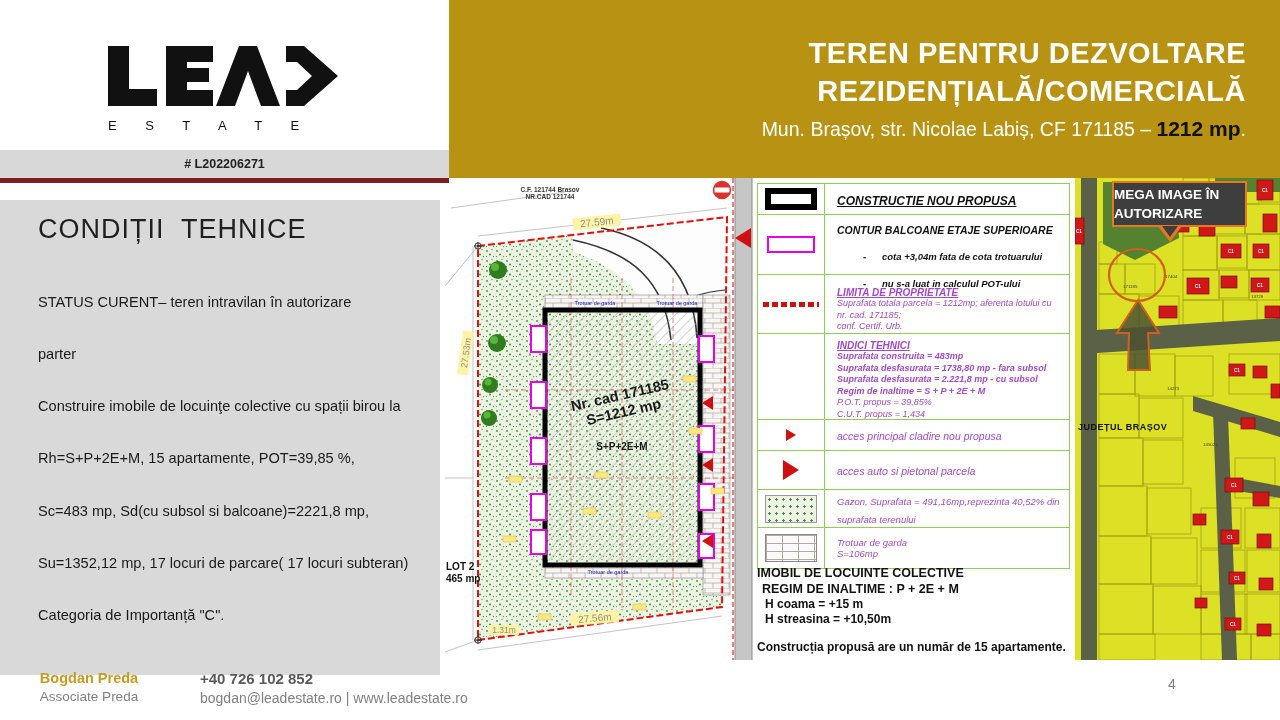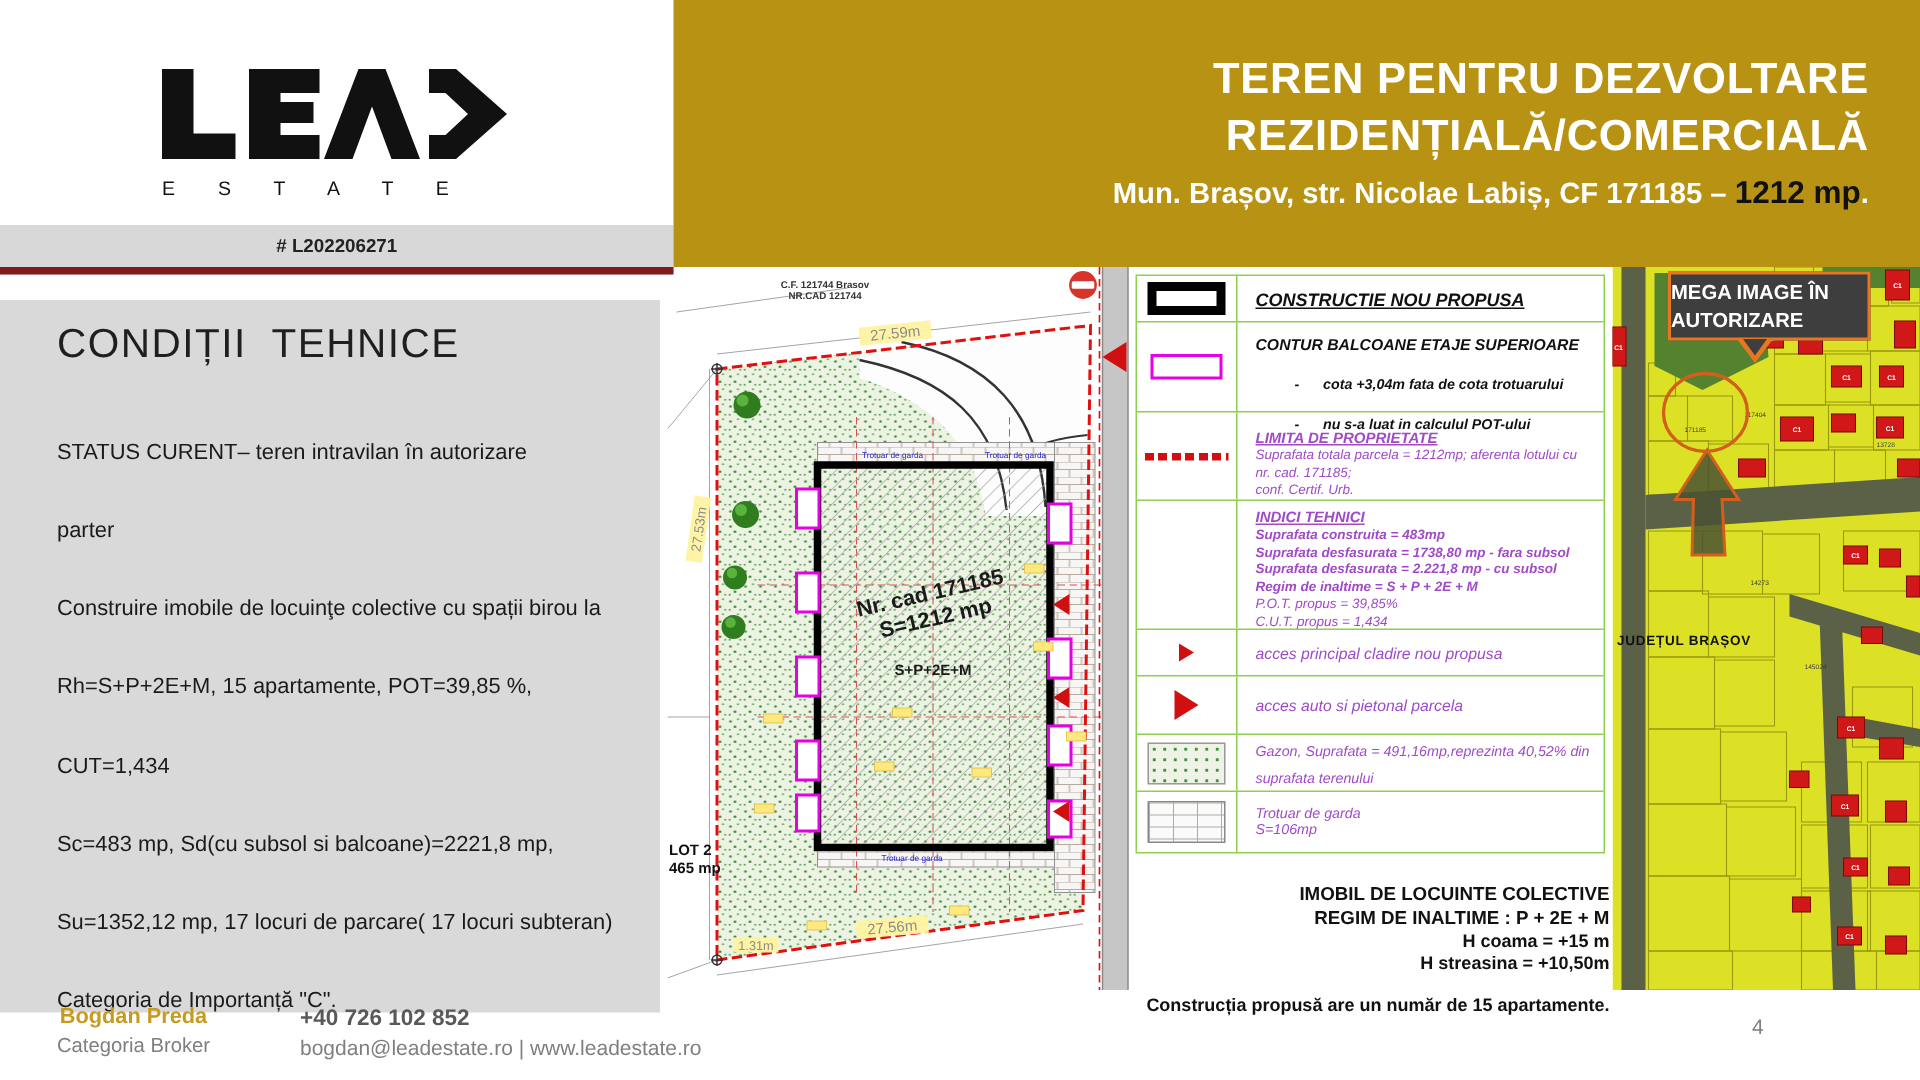--- a/index.html
+++ b/index.html
@@ -7,21 +7,21 @@
          font-family:"Liberation Sans", sans-serif;color:#1a1a1a;}
   
   .logo-area{position:absolute;left:0;top:0;width:449px;height:150px;background:#fff;}
   .logo-svg{position:absolute;left:104px;top:38px;}
   .id-bar{position:absolute;left:0;top:150px;width:449px;height:28px;background:#d8d8d8;
           border-bottom:5px solid #7f1d1d;text-align:center;line-height:28px;
           font-size:12.5px;font-weight:bold;color:#222;}
   .banner{position:absolute;left:449px;top:0;width:831px;height:178px;background:#b89212;
           text-align:right;box-sizing:border-box;padding:34px 34px 0 0;}
   .banner .l1,.banner .l2{font-size:29px;font-weight:bold;color:#fff;letter-spacing:.5px;line-height:38px;white-space:pre;}
-  .banner .l3{font-size:19.5px;color:#fff;margin-top:7px;white-space:pre;font-weight:bold;}
+  .banner .l3{font-size:19.5px;color:#fff;margin-top:7px;white-space:pre;}
   .banner .l3 b{color:#111;font-size:21px;}
   
   .panel{position:absolute;left:0;top:200px;width:440px;height:475px;background:#d9d9d9;
          box-sizing:border-box;padding:14px 0 0 38px;}
   .panel h1{margin:0;font-size:27px;font-weight:400;letter-spacing:1px;color:#1f1f1f;white-space:pre;}
   .ptext{margin-top:14px;font-size:14.6px;line-height:17.4px;white-space:pre;}
   .ptext .gap{height:17px;}
   
   .legend{position:absolute;left:757px;top:183px;width:313px;border:1.5px solid #8fce4f;box-sizing:border-box;background:#fff;}
   .lrow{display:flex;border-bottom:1.5px solid #8fce4f;font-style:italic;}
@@ -39,21 +39,21 @@
   .sym-balcony{width:44px;height:13px;border:2.5px solid #e500e5;background:#fff;}
   .sym-limit{width:56px;height:5px;background:repeating-linear-gradient(90deg,#d01010 0 6px,transparent 6px 9px);}
   .tri-s{width:0;height:0;border-top:6px solid transparent;border-bottom:6px solid transparent;border-left:10px solid #d01010;}
   .tri-l{width:0;height:0;border-top:10px solid transparent;border-bottom:10px solid transparent;border-left:16px solid #d01010;}
   .sym-gazon{width:50px;height:26px;border:1px solid #999;background-color:#eef3e6;
              background-image:radial-gradient(#3f8f3f 1px,transparent 1.1px);background-size:7px 7px;}
   .sym-brick{width:50px;height:26px;border:1px solid #888;background-color:#fafafa;
              background-image:linear-gradient(#b5a9a0 1px,transparent 1px),linear-gradient(90deg,#b5a9a0 1px,transparent 1px);
              background-size:16px 8px,16px 16px;}
   
-  .notes{position:absolute;left:757px;top:588px;width:316px;color:#111;text-align:right;}
+  .notes{position:absolute;left:757px;top:565px;width:316px;color:#111;}
   .notes .n1{font-size:12.5px;font-weight:bold;line-height:16px;}
   .notes .n2{font-size:12px;font-weight:bold;line-height:15px;padding-left:8px;}
   .notes .n3{font-size:12px;font-weight:bold;margin-top:13px;}
   
   .plan{position:absolute;left:445px;top:178px;width:312px;height:482px;}
   .map{position:absolute;left:1075px;top:178px;width:205px;height:482px;}
   .callout{position:absolute;left:1112px;top:181px;width:131px;background:#3e3e3e;border:2.5px solid #e87722;
            color:#fff;font-weight:bold;font-size:13.5px;line-height:19px;padding:2px 0;}
   .callout-tip-o{position:absolute;left:1158px;top:226px;width:0;height:0;
            border-left:12px solid transparent;border-right:12px solid transparent;border-top:16px solid #e87722;}
@@ -93,21 +93,20 @@
     <div class="l3"><span>Mun. Brașov, str. Nicolae Labiș, CF 171185 – </span><b>1212 mp</b><span>.</span></div>
   </div>
 
   <div class="panel">
     <h1>CONDIȚII  TEHNICE</h1>
     <div class="ptext">
       <div>STATUS CURENT– teren intravilan în autorizare</div>
       <div>parter</div>
       <div>Construire imobile de locuinţe colective cu spații birou la</div>
       <div>Rh=S+P+2E+M, 15 apartamente, POT=39,85 %,</div>
-      <div>CUT=1,434</div>
       <div>Sc=483 mp, Sd(cu subsol si balcoane)=2221,8 mp,</div>
       <div>Su=1352,12 mp, 17 locuri de parcare( 17 locuri subteran)</div>
       <div>Categoria de Importanță "C".</div>
       <div class="gap"></div>
       
       
       
       
       
       
@@ -472,21 +471,21 @@
 
   <div class="callout">
     <div>MEGA IMAGE ÎN</div>
     <div>AUTORIZARE</div>
   </div>
   <div class="callout-tip-o"></div>
   <div class="callout-tip-i"></div>
 
   <div class="footer-name">
     <div class="nm">Bogdan Preda</div>
-    <div class="rl">Categoria Broker</div>
+    <div class="rl">Associate Preda</div>
   </div>
   <div class="footer-contact">
     <div class="ph">+40 726 102 852</div>
     <div class="em">bogdan@leadestate.ro | www.leadestate.ro</div>
   </div>
   <div class="page-num">4</div>
 
 </div>
 
 </body></html>

